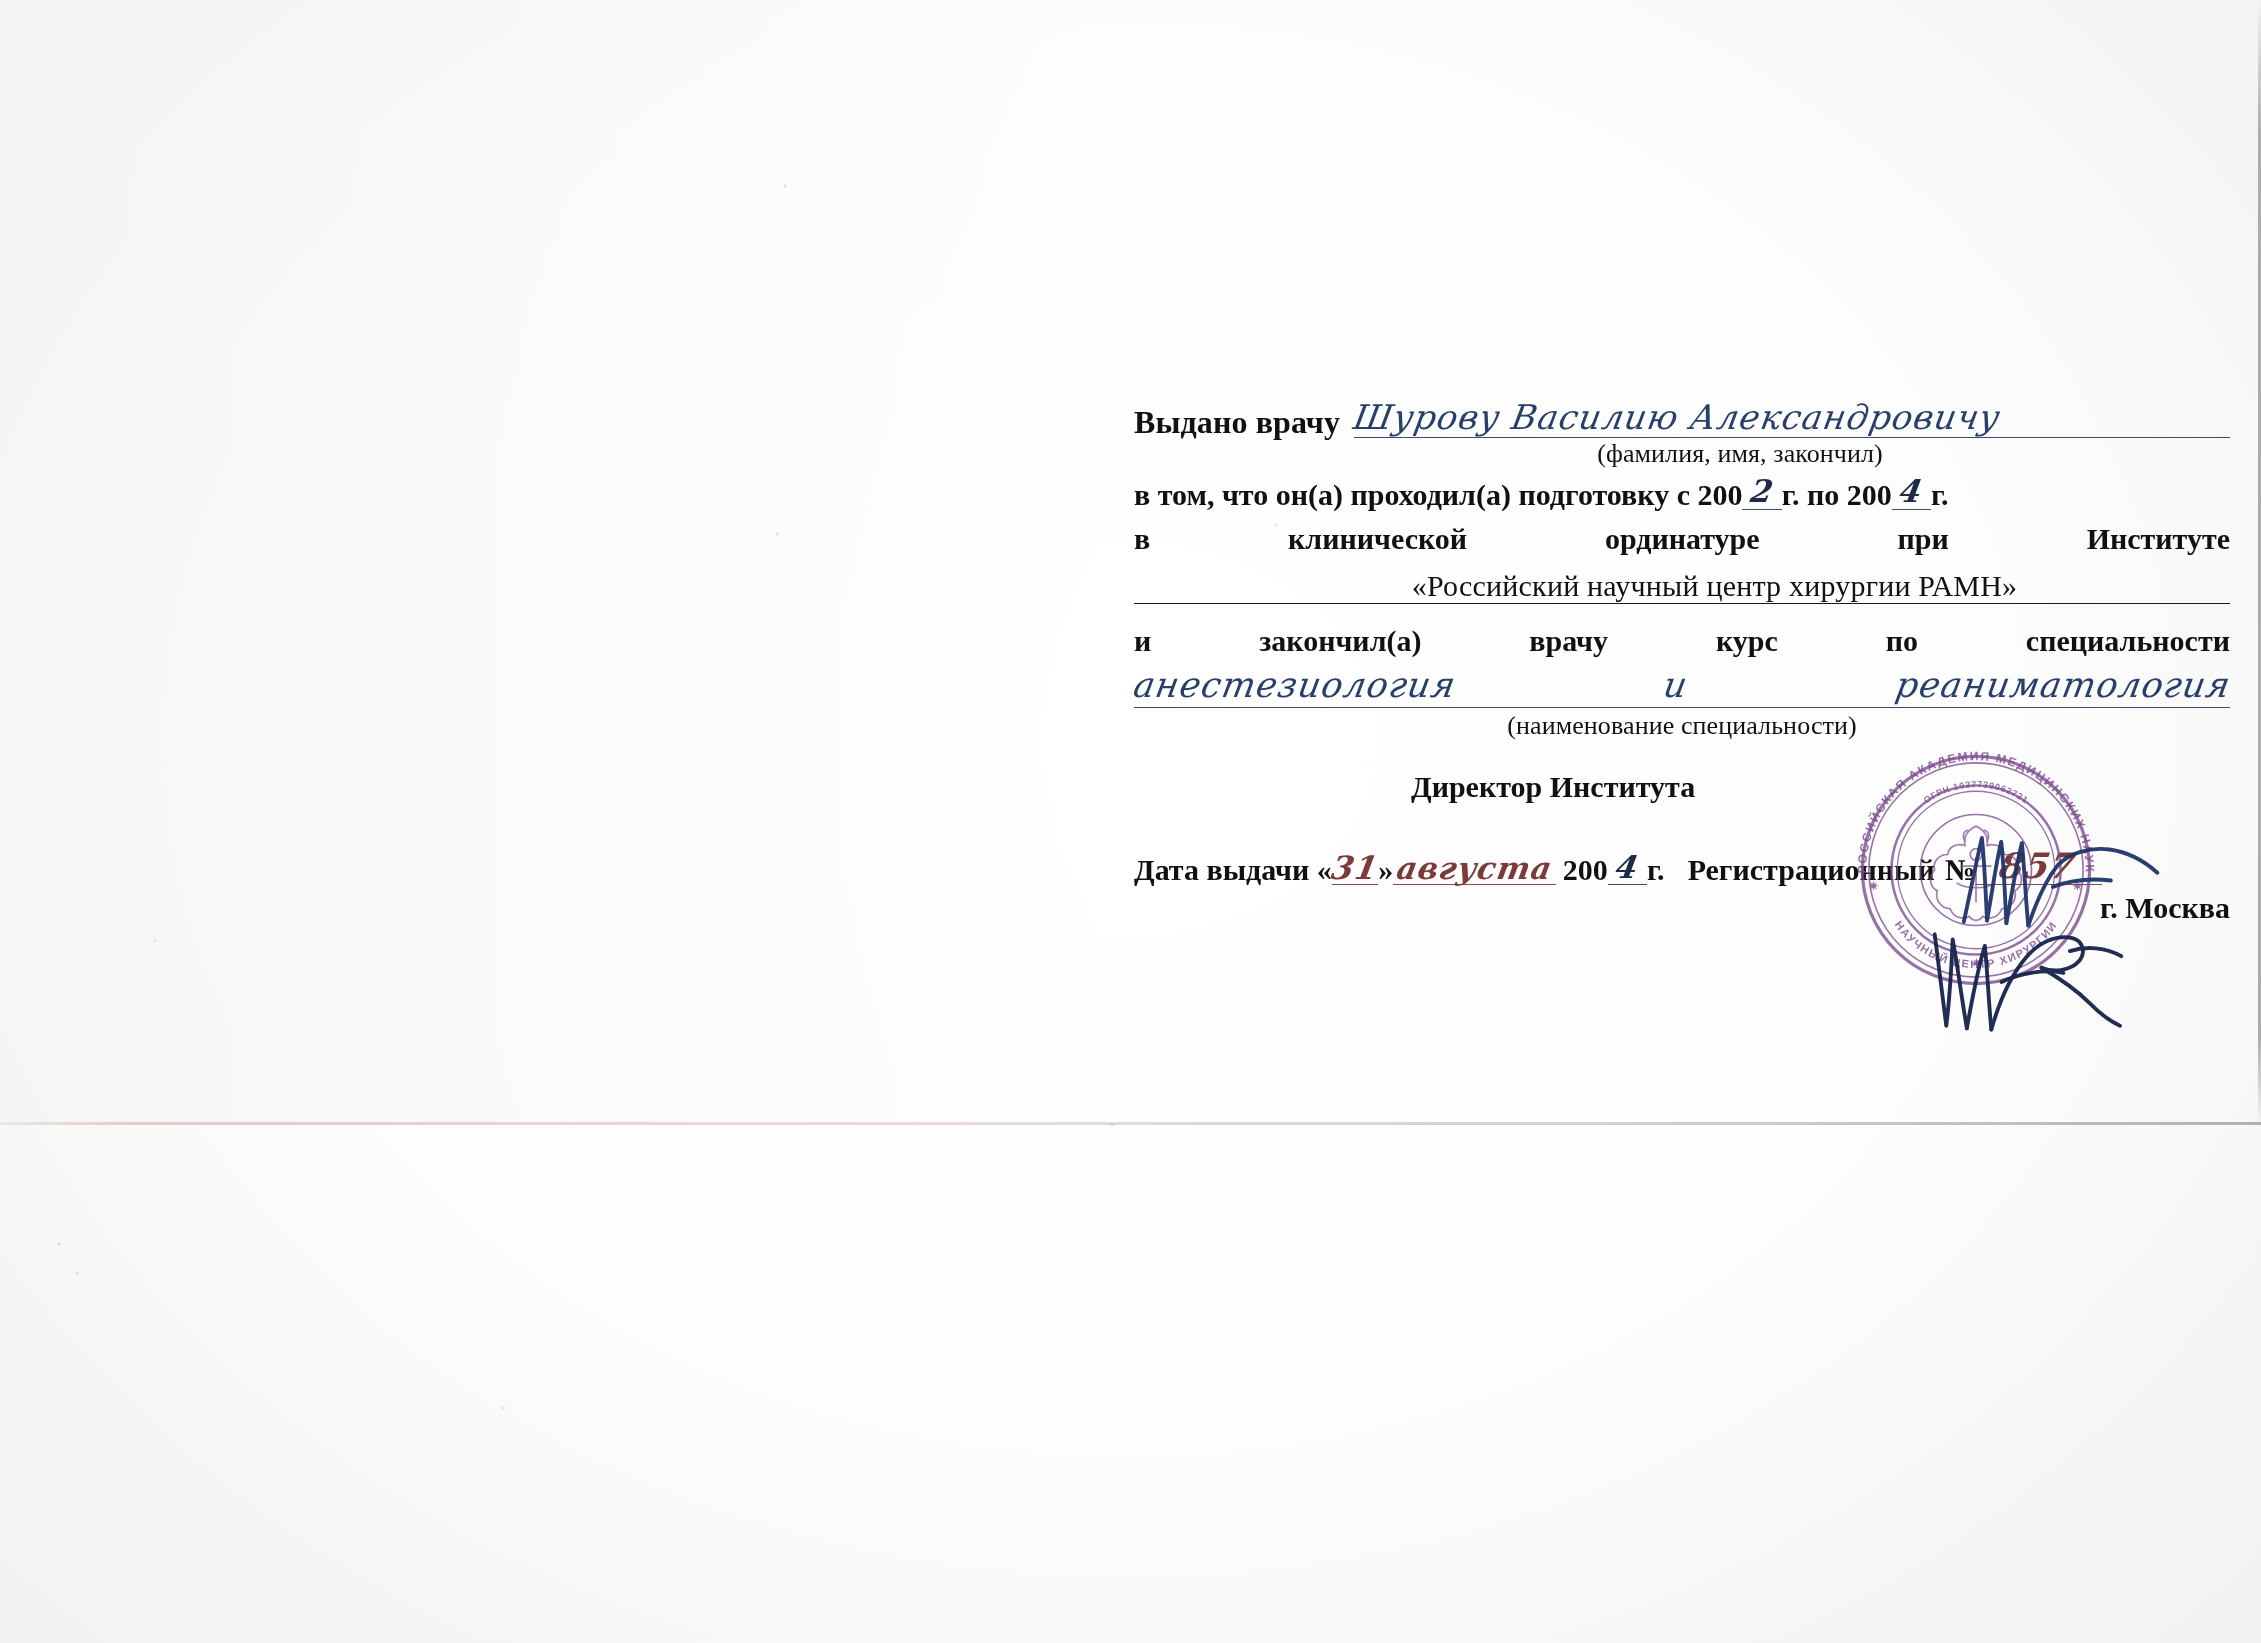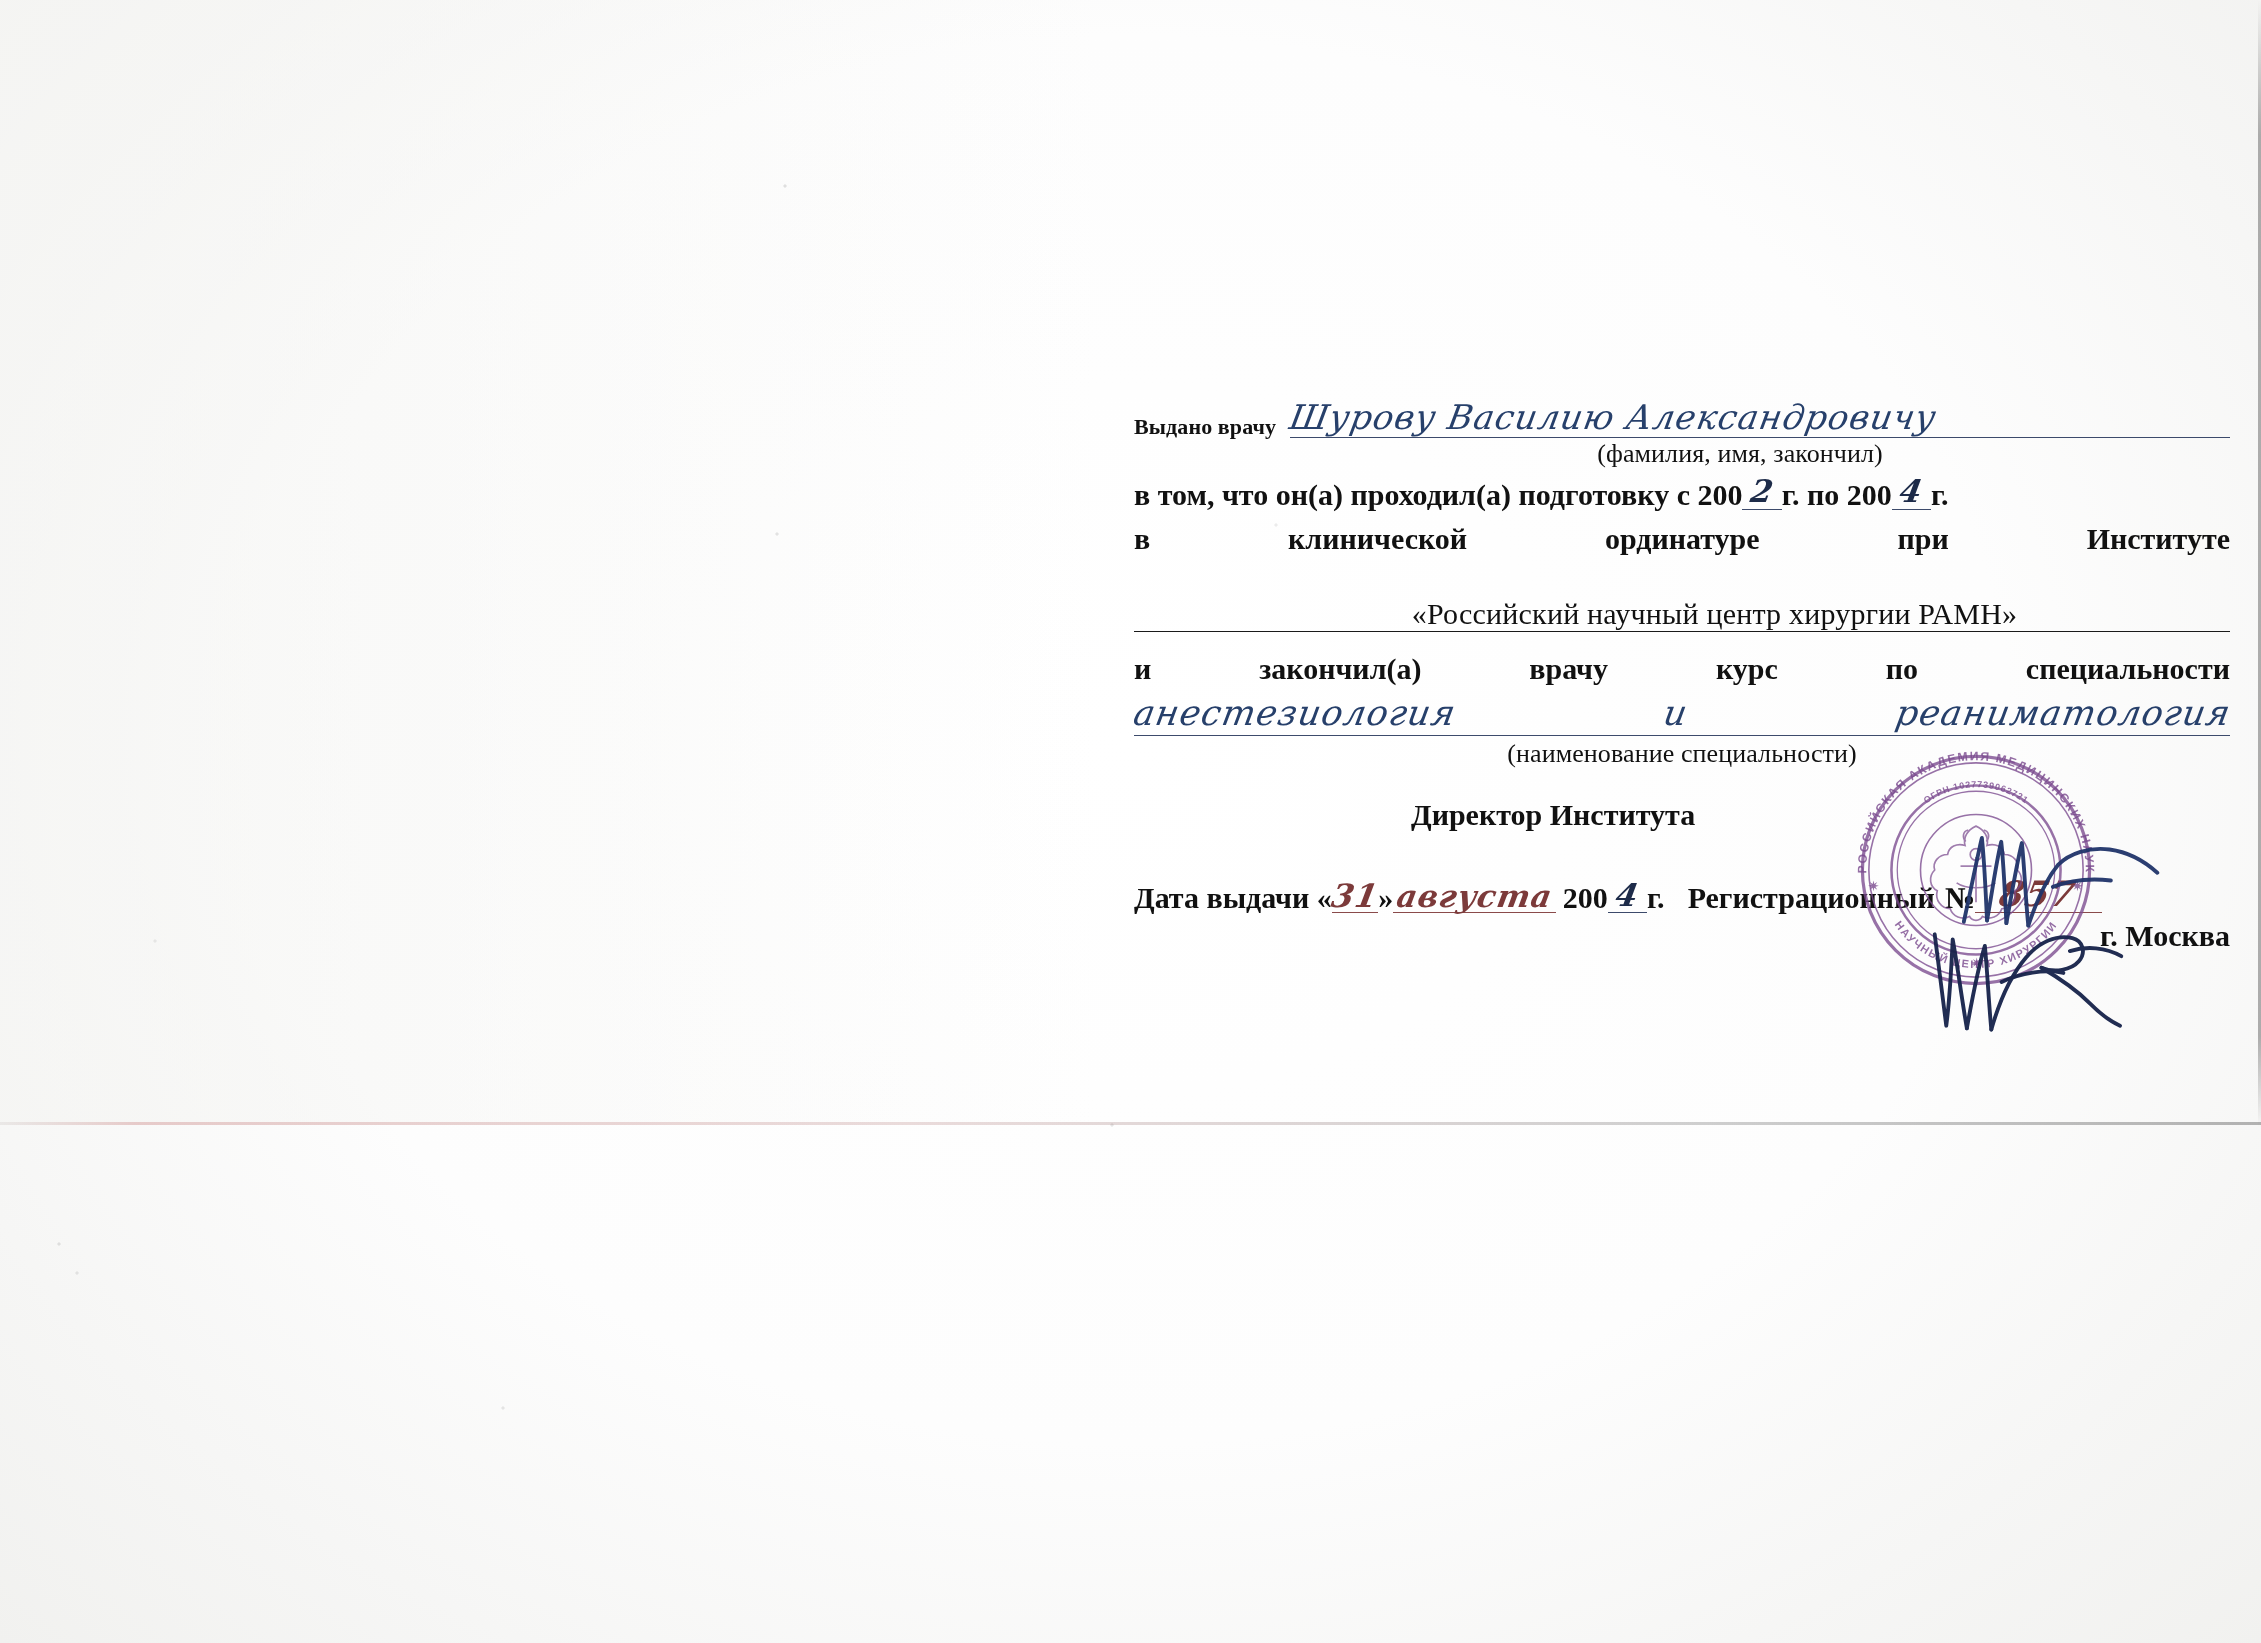--- a/index.html
+++ b/index.html
@@ -72,21 +72,21 @@
   .row {
     display: flex;
     align-items: flex-end;
     white-space: nowrap;
   }
 
   .line-1 { margin-bottom: 2.6px; }
 
   .label-issued {
     font-weight: bold;
-    font-size: 22px;
+    font-size: 32px;
     letter-spacing: 0.1px;
   }
 
   
   .hand {
     font-family: "DejaVu Serif", serif;
     font-style: italic;
     color: #23324f;
     font-size: 34px;
     letter-spacing: 1px;
@@ -153,21 +153,20 @@
     flex: 0 0 auto;
     height: 30px;
   }
   .inst-name {
     font-size: 30px;
     border-bottom: 1.9px solid #1a1a1a;
     padding: 0 6.4px 2.6px 6.4px;
     flex: 1 1 auto;
     text-align: center;
     letter-spacing: 0.2px;
-    margin-top: 28px;
   }
 
   .row-spec {
     font-weight: bold;
     font-size: 30px;
     display: flex;
     justify-content: space-between;
     width: 100%;
     margin-bottom: 11.6px;
   }

